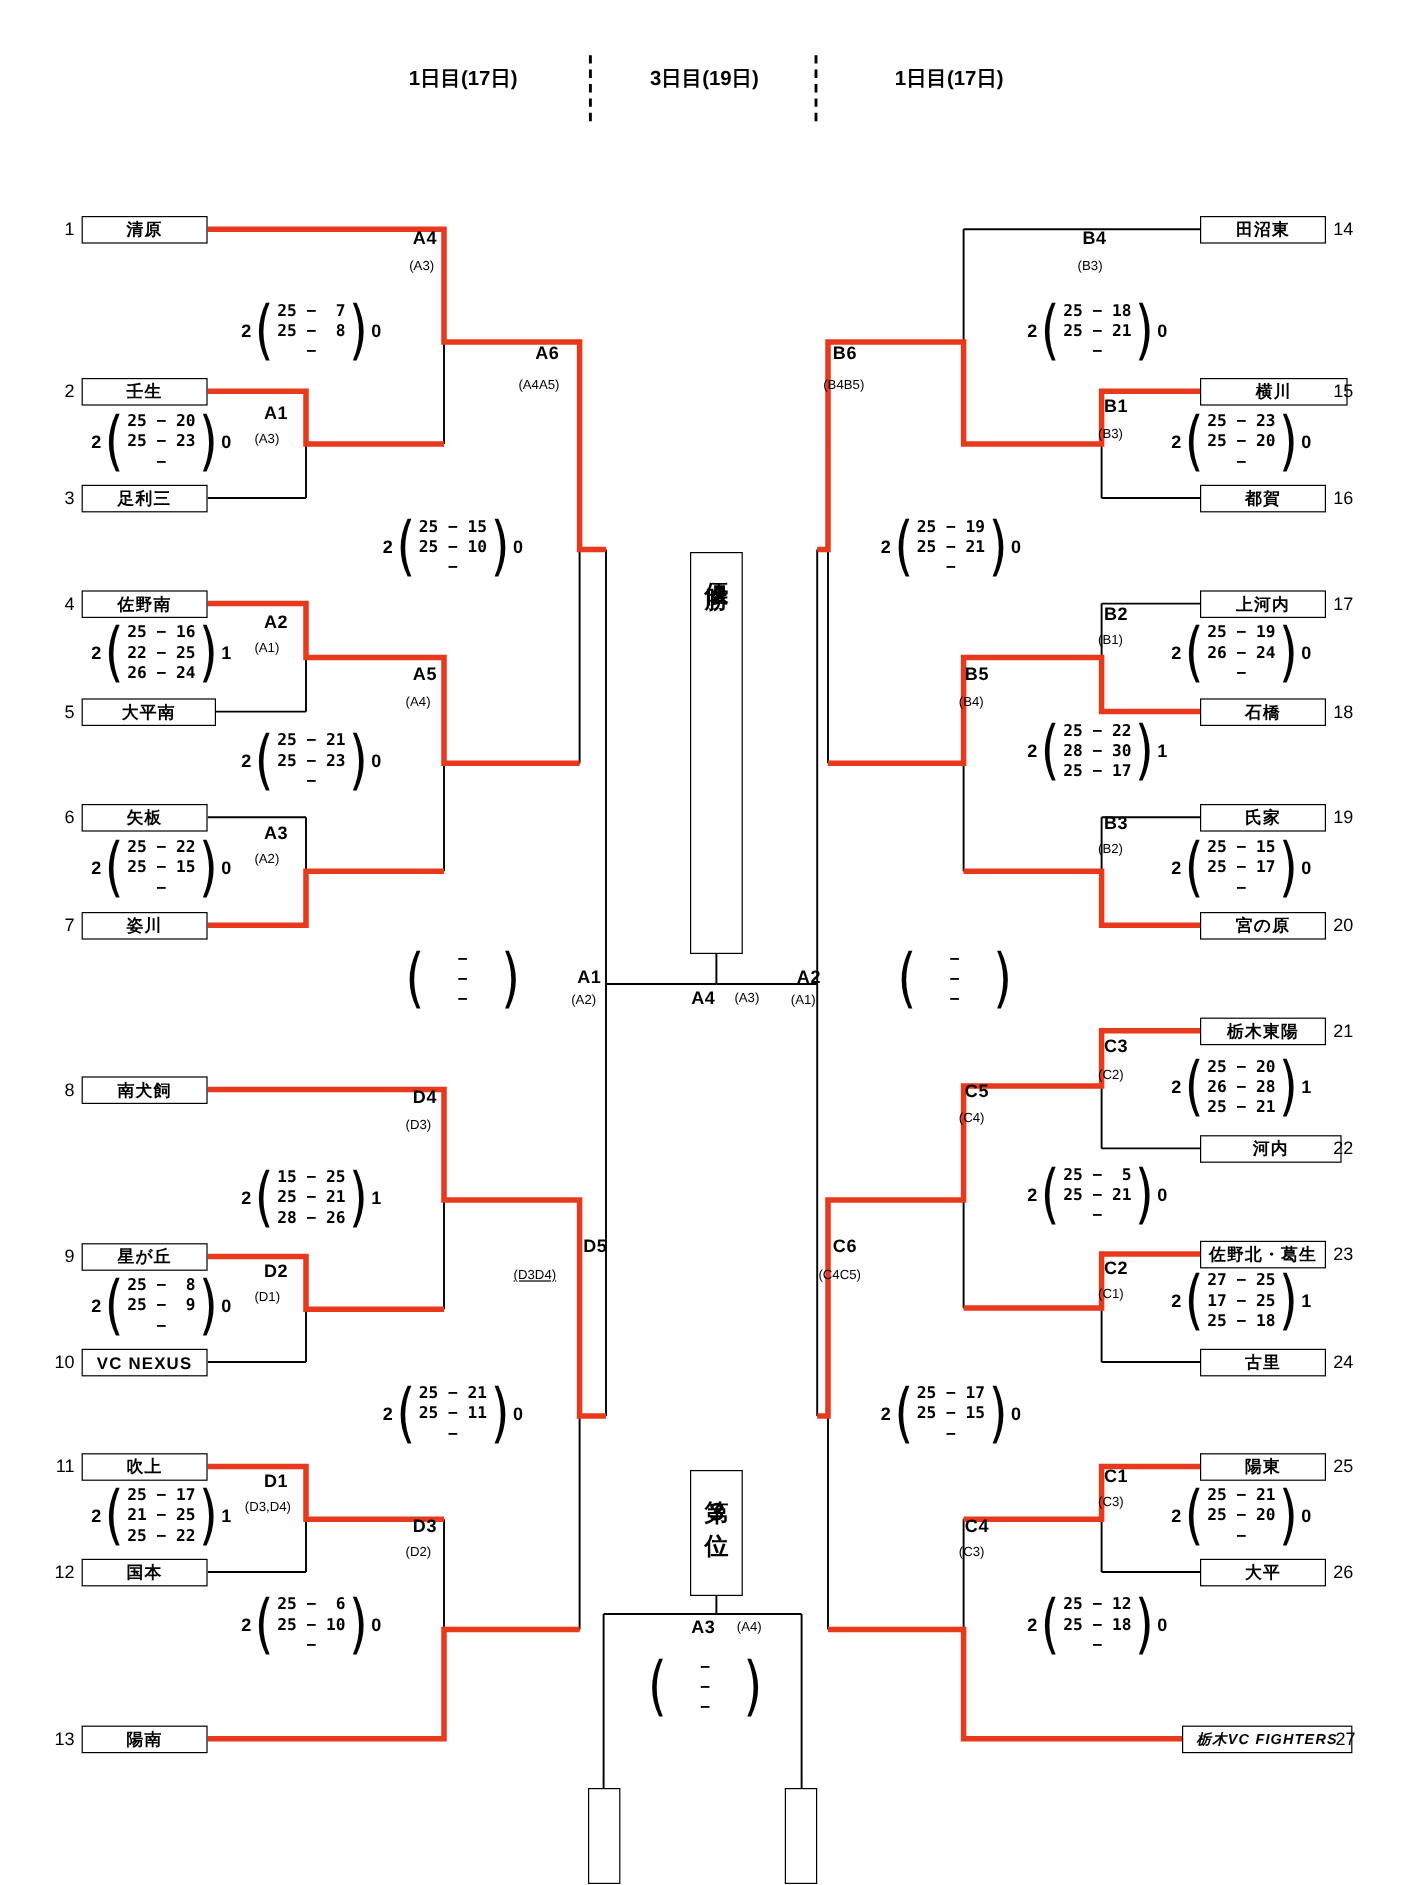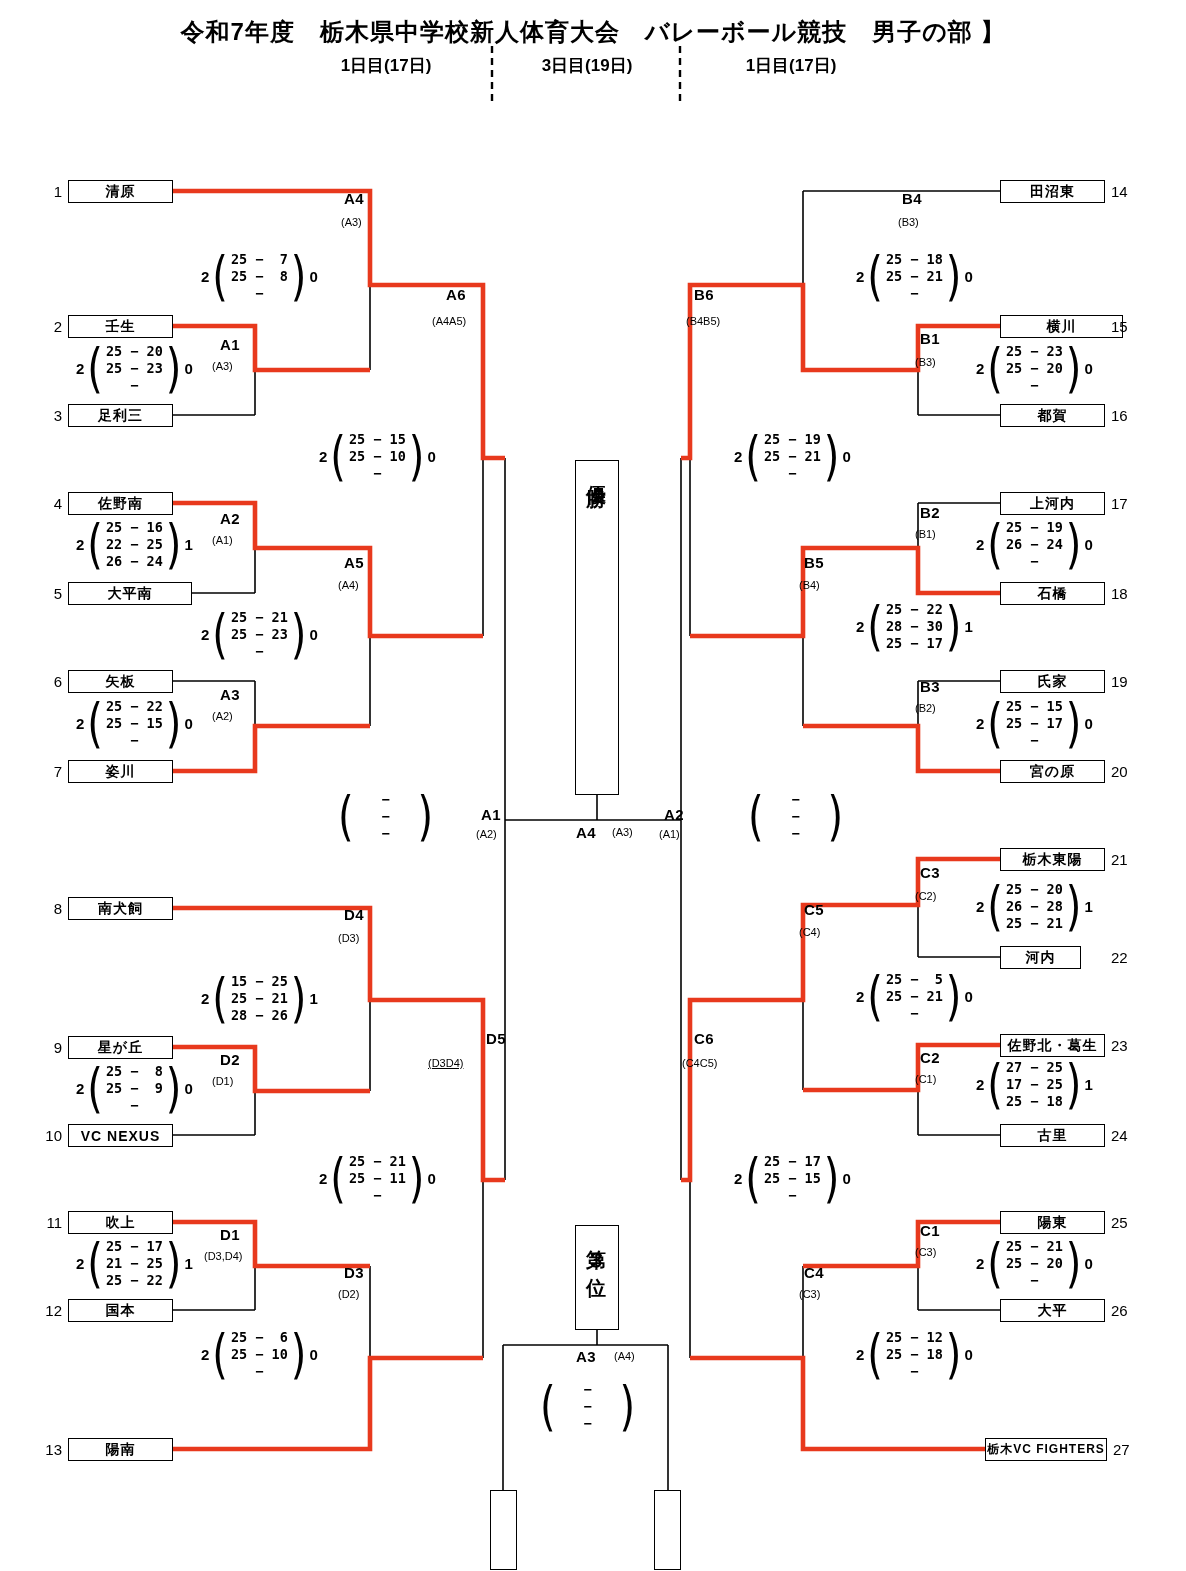--- a/index.html
+++ b/index.html
@@ -34,21 +34,20 @@
   #third{left:575px;top:1225px;width:44px;height:105px}
   .slot{position:absolute;width:27px;height:80px;border:1.6px solid #000;box-sizing:border-box;background:#fff}
   #slotL{left:490px;top:1490px}
   #slotR{left:654px;top:1490px}
 </style>
 </head>
 <body>
 
 <div class="stage">
 
-  <div class="title">令和7年度　栃木県中学校新人体育大会　バレーボール競技　男子の部 】</div>
   <div class="day" id="day0">1日目(17日)</div>
   <div class="day" id="day1">3日目(19日)</div>
   <div class="day" id="day2">1日目(17日)</div>
 
   <svg class="lines" width="1186" height="1571" viewBox="0 0 1186 1571">
     <g stroke="#000" stroke-width="2.4" stroke-dasharray="7,5">
       <line x1="492" y1="46" x2="492" y2="102"></line>
       <line x1="680" y1="46" x2="680" y2="102"></line>
     </g>
     <g stroke="#000" stroke-width="1.6">
@@ -169,21 +168,21 @@
   <div class="slot" id="slotR"></div>
 
 <div class="team" style="left: 68px; top: 180px; width: 105px;">清原</div>
     <div class="seed" style="top: 180px; left: 38px; width: 24px; justify-content: flex-end;">1</div>
     <div class="team" style="left: 68px; top: 315px; width: 105px;">壬生</div>
     <div class="seed" style="top: 315px; left: 38px; width: 24px; justify-content: flex-end;">2</div>
     <div class="team" style="left: 68px; top: 404px; width: 105px;">足利三</div>
     <div class="seed" style="top: 404px; left: 38px; width: 24px; justify-content: flex-end;">3</div>
     <div class="team" style="left: 68px; top: 492px; width: 105px;">佐野南</div>
     <div class="seed" style="top: 492px; left: 38px; width: 24px; justify-content: flex-end;">4</div>
-    <div class="team" style="left: 68px; top: 582px; width: 124px;">大平南</div>
+    <div class="team" style="left: 68px; top: 582px; width: 112px;">大平南</div>
     <div class="seed" style="top: 582px; left: 38px; width: 24px; justify-content: flex-end;">5</div>
     <div class="team" style="left: 68px; top: 670px; width: 105px;">矢板</div>
     <div class="seed" style="top: 670px; left: 38px; width: 24px; justify-content: flex-end;">6</div>
     <div class="team" style="left: 68px; top: 760px; width: 105px;">姿川</div>
     <div class="seed" style="top: 760px; left: 38px; width: 24px; justify-content: flex-end;">7</div>
     <div class="team" style="left: 68px; top: 897px; width: 105px;">南犬飼</div>
     <div class="seed" style="top: 897px; left: 38px; width: 24px; justify-content: flex-end;">8</div>
     <div class="team" style="left: 68px; top: 1036px; width: 105px;">星が丘</div>
     <div class="seed" style="top: 1036px; left: 38px; width: 24px; justify-content: flex-end;">9</div>
     <div class="team" style="left: 68px; top: 1124px; width: 105px;">VC NEXUS</div>
@@ -203,31 +202,31 @@
     <div class="team" style="left: 1000px; top: 492px; width: 105px;">上河内</div>
     <div class="seed" style="top: 492px; left: 1111px;">17</div>
     <div class="team" style="left: 1000px; top: 582px; width: 105px;">石橋</div>
     <div class="seed" style="top: 582px; left: 1111px;">18</div>
     <div class="team" style="left: 1000px; top: 670px; width: 105px;">氏家</div>
     <div class="seed" style="top: 670px; left: 1111px;">19</div>
     <div class="team" style="left: 1000px; top: 760px; width: 105px;">宮の原</div>
     <div class="seed" style="top: 760px; left: 1111px;">20</div>
     <div class="team" style="left: 1000px; top: 848px; width: 105px;">栃木東陽</div>
     <div class="seed" style="top: 848px; left: 1111px;">21</div>
-    <div class="team" style="left: 1000px; top: 946px; width: 81px;">河内</div>
+    <div class="team" style="left: 1000px; top: 946px; width: 118px;">河内</div>
     <div class="seed" style="top: 946px; left: 1111px;">22</div>
     <div class="team" style="left: 1000px; top: 1034px; width: 105px;">佐野北・葛生</div>
     <div class="seed" style="top: 1034px; left: 1111px;">23</div>
     <div class="team" style="left: 1000px; top: 1124px; width: 105px;">古里</div>
     <div class="seed" style="top: 1124px; left: 1111px;">24</div>
     <div class="team" style="left: 1000px; top: 1211px; width: 105px;">陽東</div>
     <div class="seed" style="top: 1211px; left: 1111px;">25</div>
     <div class="team" style="left: 1000px; top: 1299px; width: 105px;">大平</div>
     <div class="seed" style="top: 1299px; left: 1111px;">26</div>
-    <div class="team" style="left: 985px; top: 1438px; width: 122px; font-size: 12px;">栃木VC FIGHTERS</div>
+    <div class="team" style="left: 985px; top: 1438px; width: 142px; font-size: 12px; font-style: italic;">栃木VC FIGHTERS</div>
     <div class="seed" style="top: 1438px; left: 1113px;">27</div>
     <div class="score" style="left: 198px; top: 248px;">
       <span class="sn">2</span>
       <span class="par">(</span>
       <div class="rows">
         <div class="row">25 −  7</div>
         <div class="row">25 −  8</div>
         <div class="row">−</div>
       </div>
       <span class="par">)</span>

